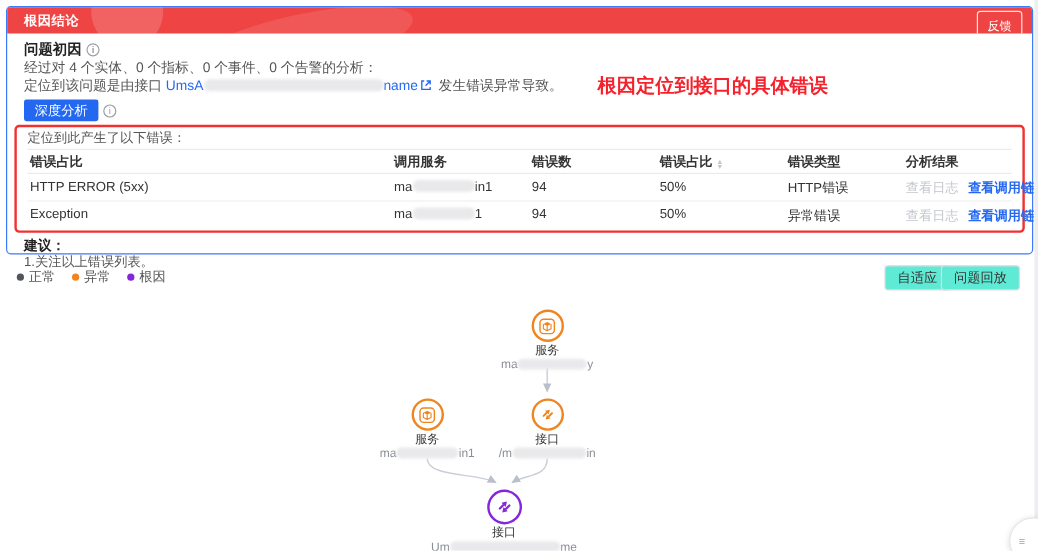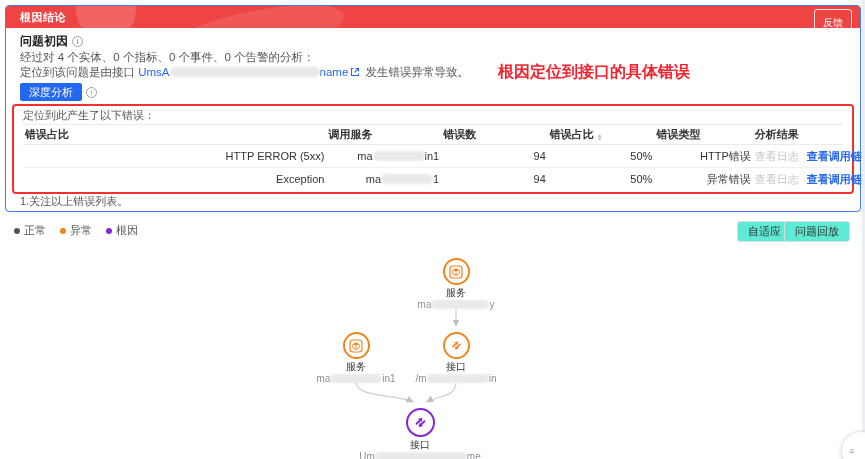--- a/index.html
+++ b/index.html
@@ -26,21 +26,21 @@
   .btn-row { margin-top:4px; height:18px; display:flex; align-items:center; }
   .primary { height:18px; padding:0 9px; background:#2468f2; color:#fff; border:none; border-radius:2px; font-size:11px; cursor:pointer; }
   .collapse { margin-top:3px; font-size:11px; color:#2468f2; line-height:13px; cursor:pointer; }
   .caret { font-size:9px; }
 
   
   .red-box { margin:3px -8px 0 -8px; border:2px solid #f23030; border-radius:4px; padding:2px 9px 1px 9px; }
   .errors-intro { font-size:11px; color:#555; line-height:14px; }
   table.errtbl { width:100%; border-collapse:collapse; table-layout:fixed; margin-top:2px; }
   .errtbl th { font-size:11px; color:#333; text-align:left; font-weight:bold; border-top:1px solid #e8eaee; border-bottom:1px solid #e8eaee; height:20px; padding:0 2px; }
-  .errtbl td { font-size:11px; color:#333; height:23px; border-bottom:1px solid #eef0f3; padding:0 2px;text-align:right; }
+  .errtbl td { font-size:11px; color:#333; height:23px; border-bottom:1px solid #eef0f3; padding:0 2px; }
   .errtbl tr:last-child td { border-bottom:none; }
   .c1{width:37%} .c2{width:14%} .c3{width:13%} .c4{width:13%} .c5{width:12%} .c6{width:11%}
   .sorter { display:inline-flex; flex-direction:column; margin-left:3px; vertical-align:1px; line-height:4px; font-size:6px; color:#c3c6cc; cursor:pointer; }
   .lnk-dim { color:#c3c6cc; margin-right:8px; cursor:pointer; }
   .lnk-blue { color:#2468f2; font-weight:bold; cursor:pointer; white-space:nowrap; }
   .an-cell { white-space:nowrap; }
 
   .suggest-t { margin-top:4px; font-size:11.5px; font-weight:bold; color:#222; line-height:14px; }
   .suggest-i { font-size:11px; color:#555; line-height:13px; margin-top:1px; }
 
@@ -132,20 +132,21 @@
               <td><span>ma</span><span class="blur" style="width:52px"></span><span>1</span></td>
               <td>94</td>
               <td>50%</td>
               <td>异常错误</td>
               <td class="an-cell"><span class="lnk-dim">查看日志</span><span class="lnk-blue">查看调用链</span></td>
             </tr>
           </tbody>
         </table>
       </div>
 
+      <div class="suggest-t">建议：</div>
       <div class="suggest-i">1.关注以上错误列表。</div>
     </div>
   </div>
 
   <div class="annotation">根因定位到接口的具体错误</div>
 
   <div class="legend">
     <div class="leg-item">
         <span class="dot" style="background:#50545c"></span>
         <span>正常</span>

